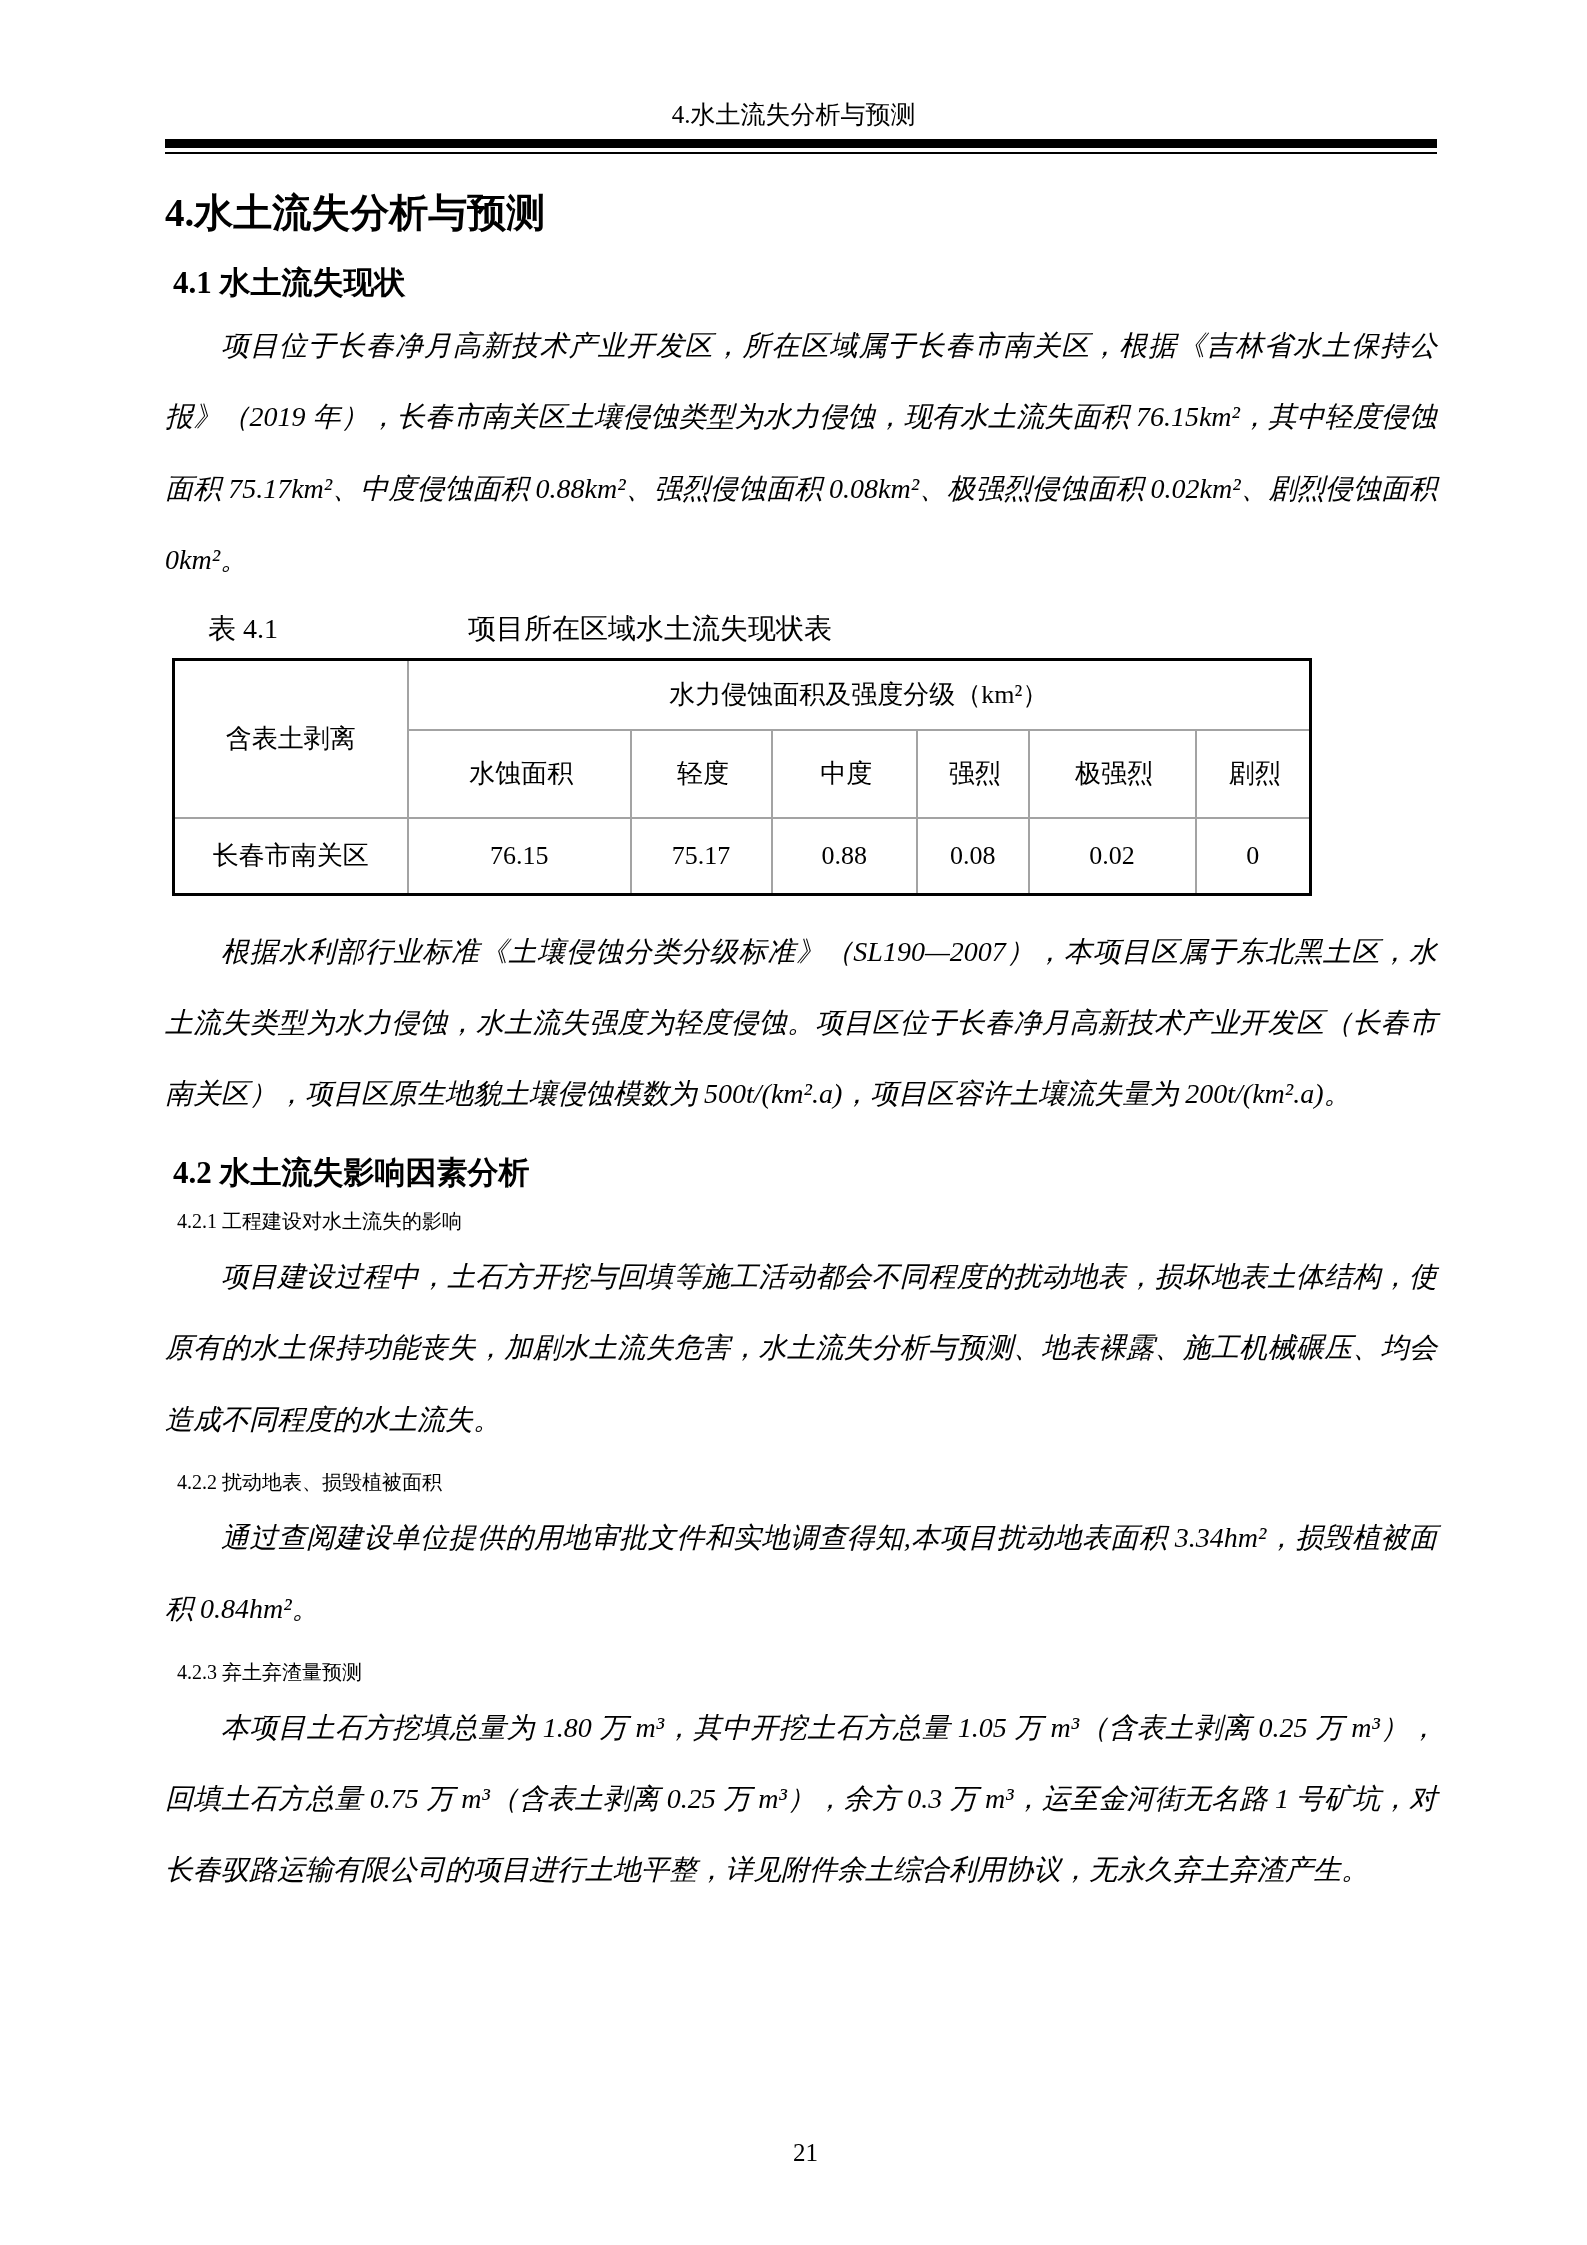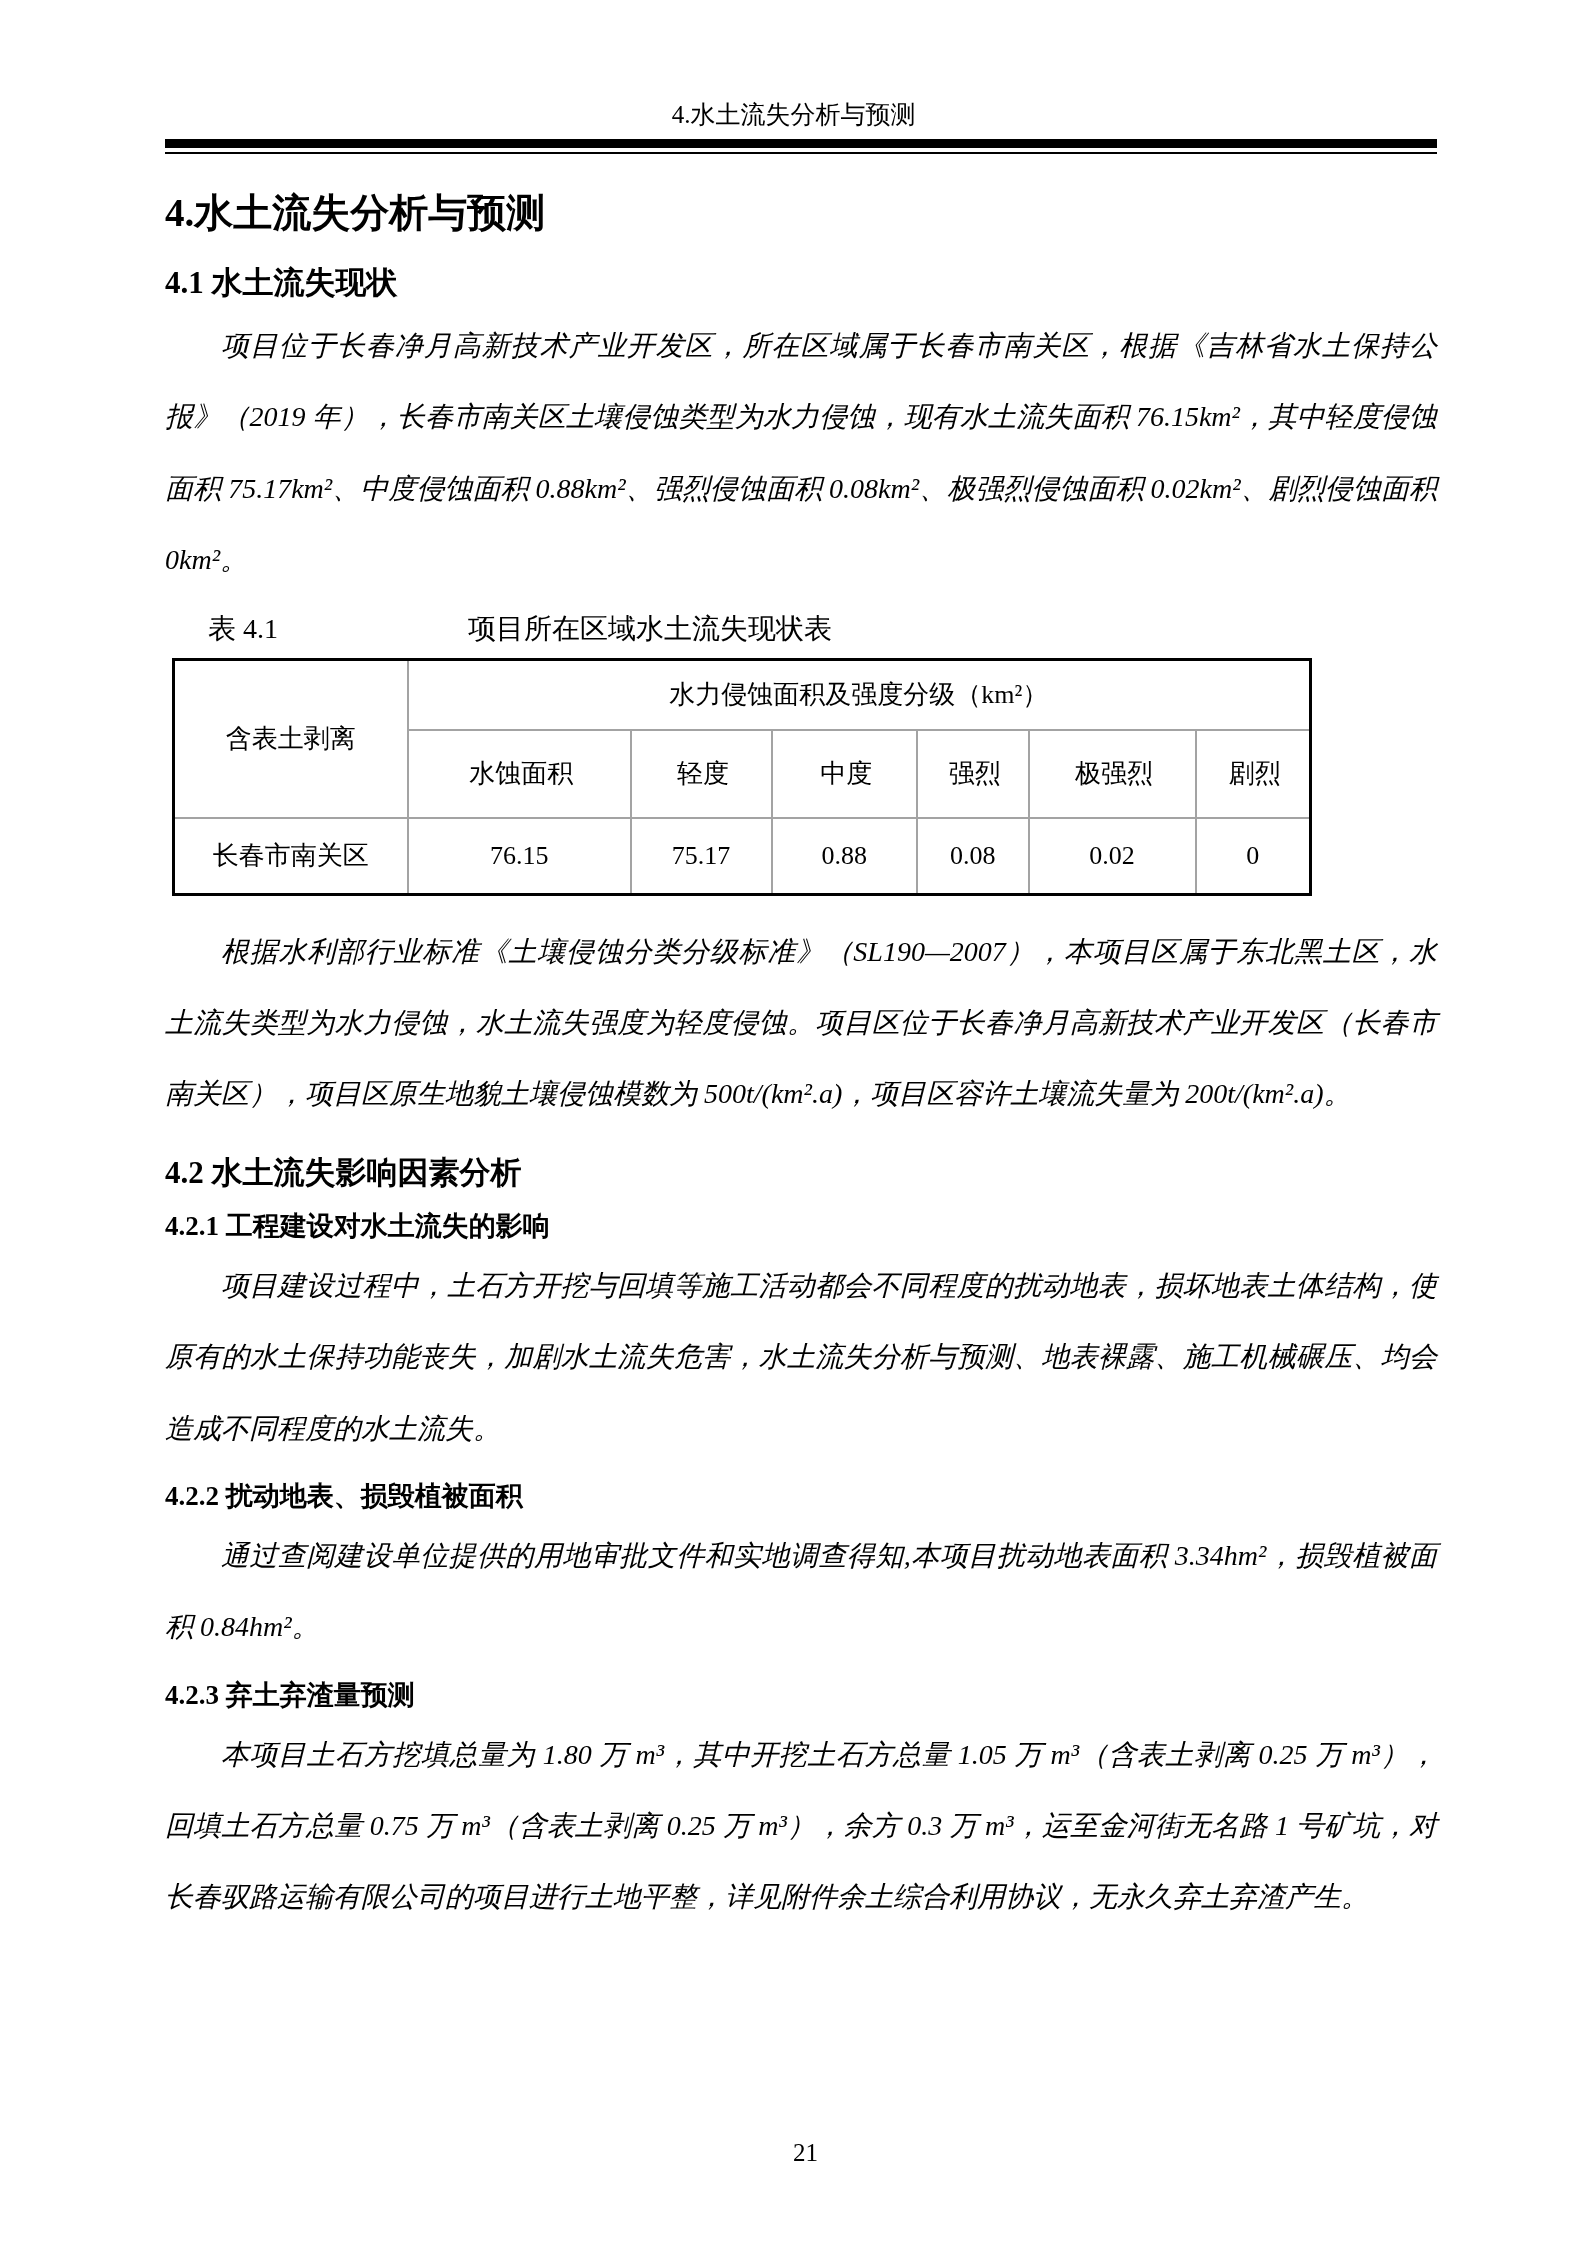--- a/index.html
+++ b/index.html
@@ -30,26 +30,26 @@
   .rule-thin  { height: 2px; background: #000; margin-top: 4px; }
 
   .chapter-title {
     font-size: 39px;
     font-weight: bold;
     margin: 32px 0 0 0;
   }
   .h2-title {
     font-size: 31px;
     font-weight: bold;
-    margin: 22px 0 0 0;
+    margin: 22px 0 0 8px;
   }
   .h3-title {
-    font-size: 27px;
-    font-weight: bold;
-    margin: 14px 0 0 0;
+    font-size: 20px;
+    font-weight: normal;
+    margin: 14px 0 0 12px;
   }
   .para {
     font-size: 28px;
     line-height: 2.55;
     text-align: justify;
     text-indent: 2em;
     margin: 6px 0 0 0;
     font-style: italic;
   }
   .table-caption {

